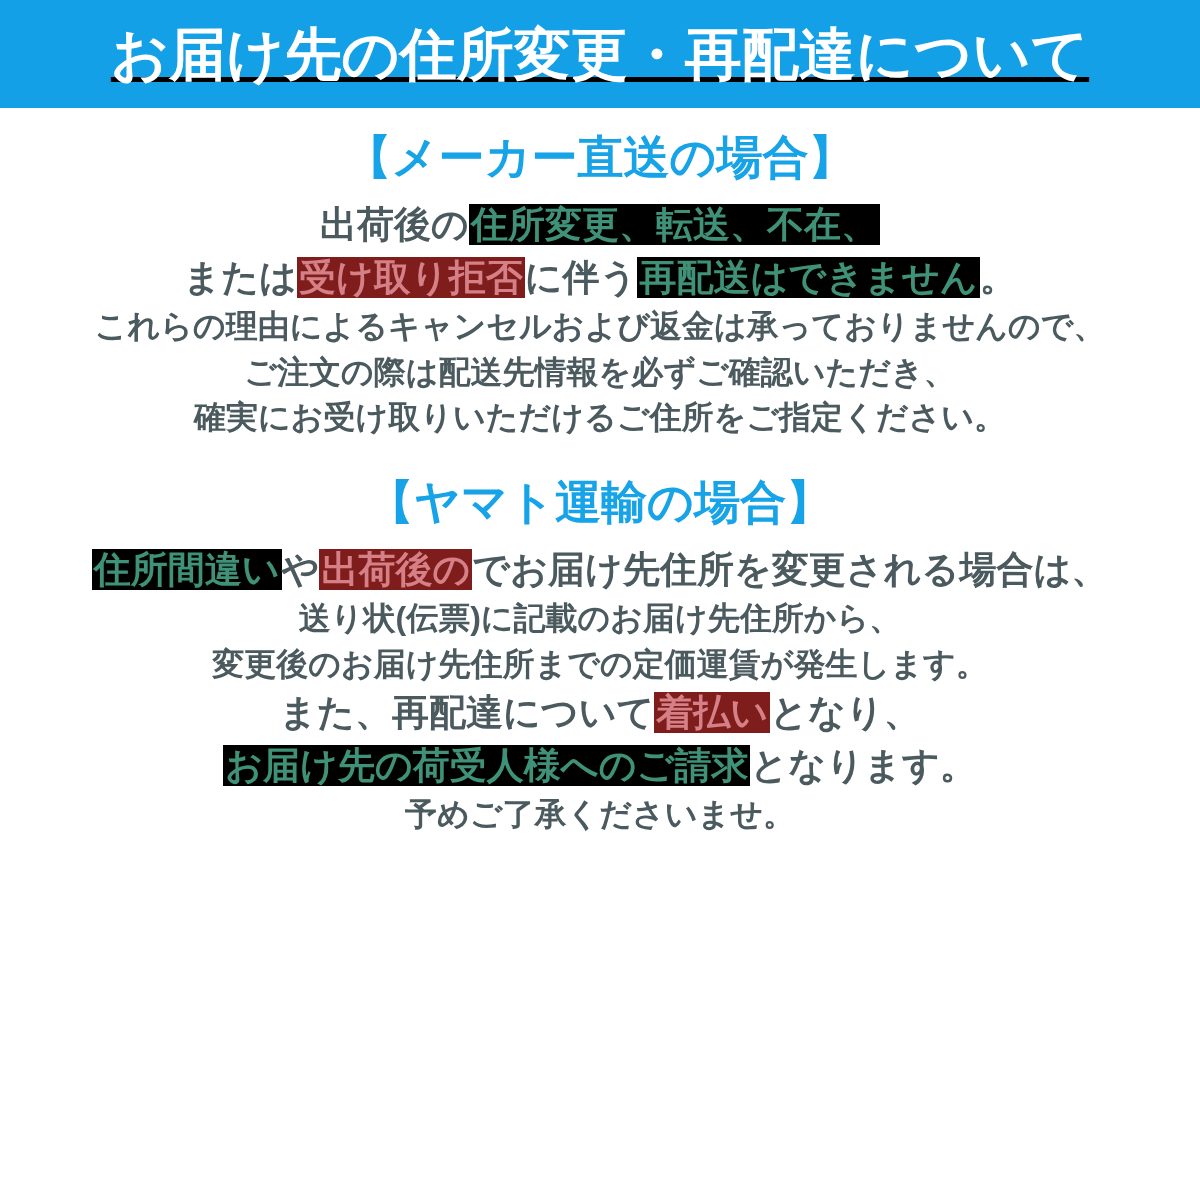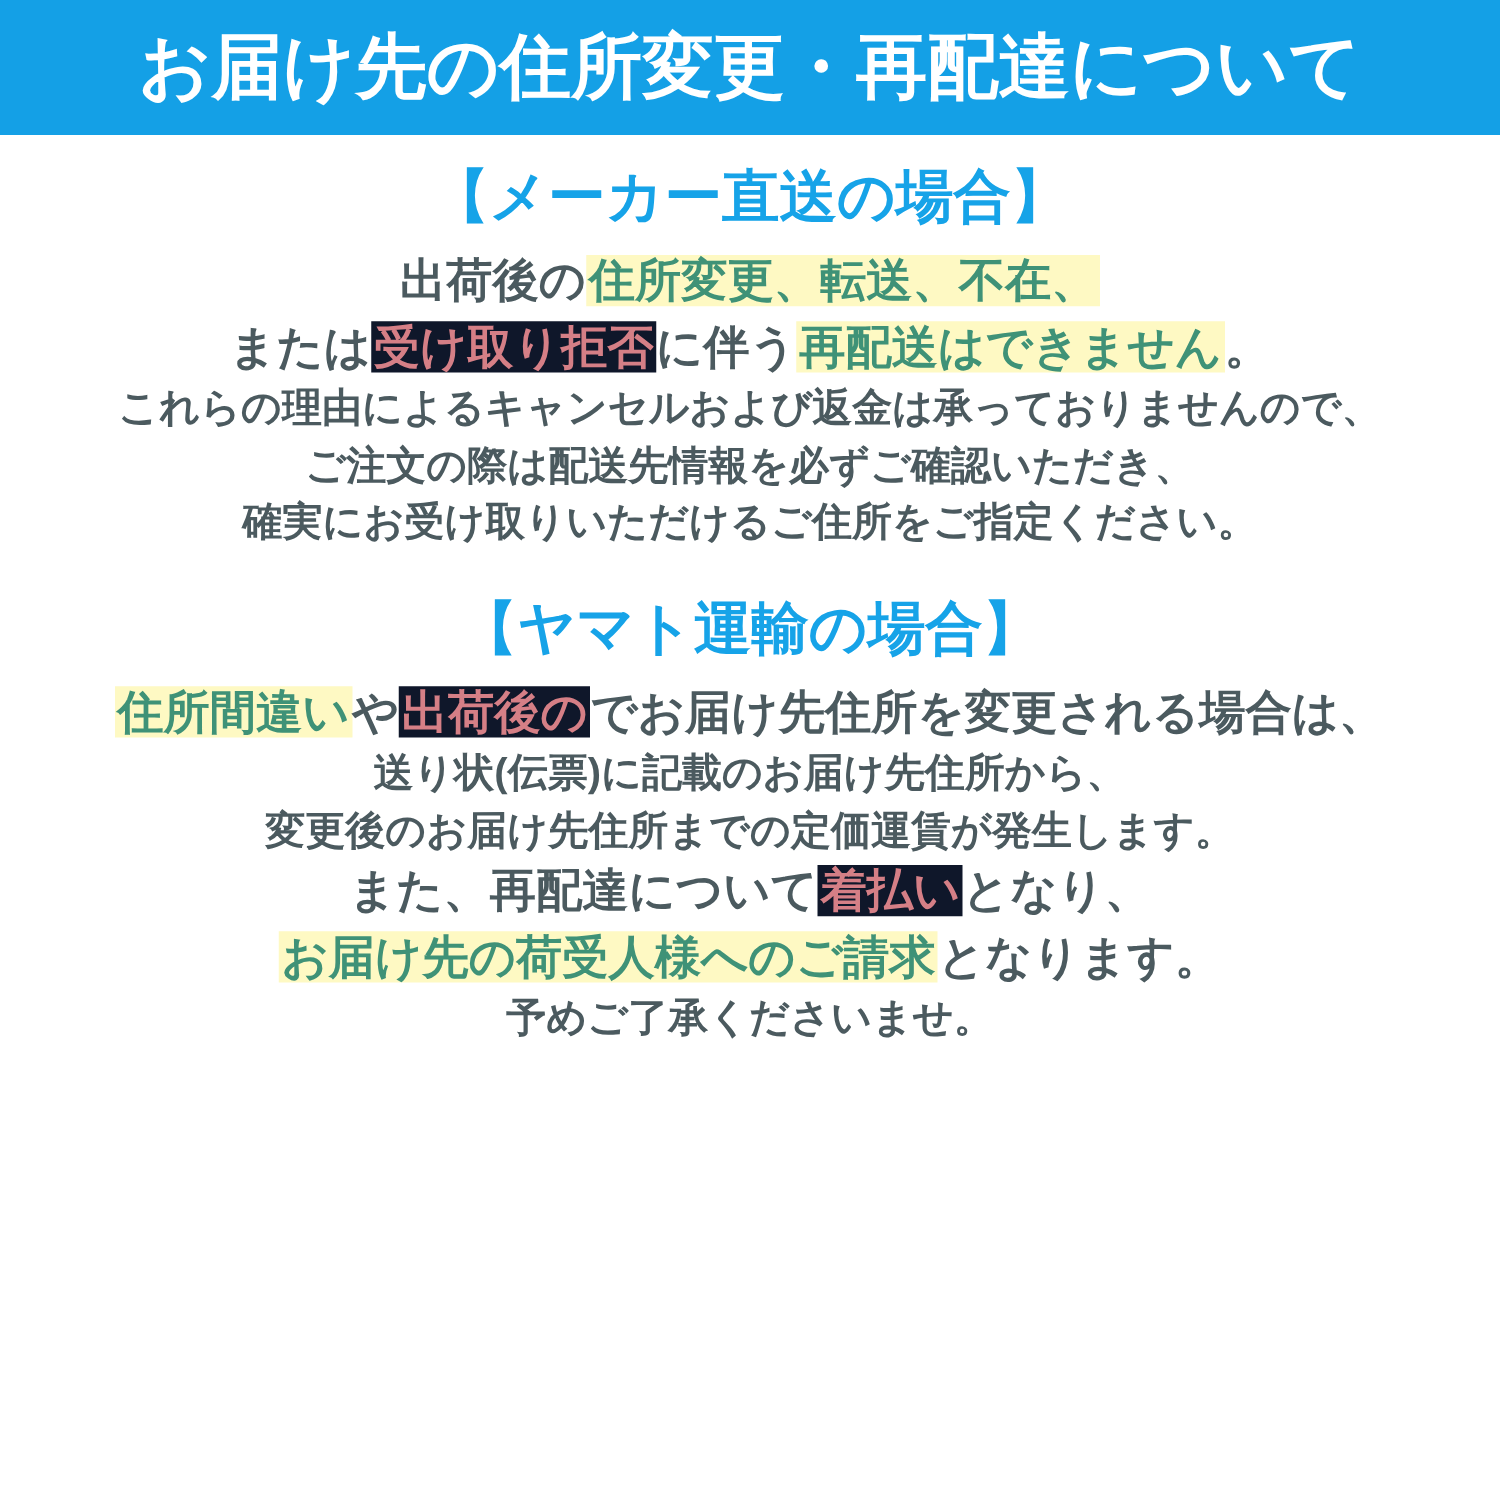--- a/index.html
+++ b/index.html
@@ -20,20 +20,21 @@
     box-sizing: border-box;
   }
   .header-bar {
     width: 100%;
     height: 108px;
     background: #14a0e6;
     display: flex;
     align-items: center;
     justify-content: center;
     box-sizing: border-box;
+    text-decoration: underline;
   }
   .header-title {
     color: #ffffff;
     font-size: 57px;
     font-weight: bold;
     letter-spacing: 0px;
     white-space: nowrap;
     line-height: 1;
   }
   .content {
@@ -58,26 +59,26 @@
     font-size: 37px;
     font-weight: bold;
     text-align: center;
     line-height: 1.42;
     white-space: nowrap;
   }
   .body-line.sm {
     font-size: 32px;
   }
   .hl-green {
-    background: #fef9c3;
+    background: #000000;
     color: #3f9277;
     padding: 0 2px;
   }
   .hl-pink {
-    background: #0f172a;
+    background: #7f1d1d;
     color: #d57f86;
     padding: 0 2px;
   }
   .note {
     color: #16a3e8;
     font-size: 34px;
     font-weight: bold;
     text-align: center;
     line-height: 1.3;
     white-space: nowrap;

